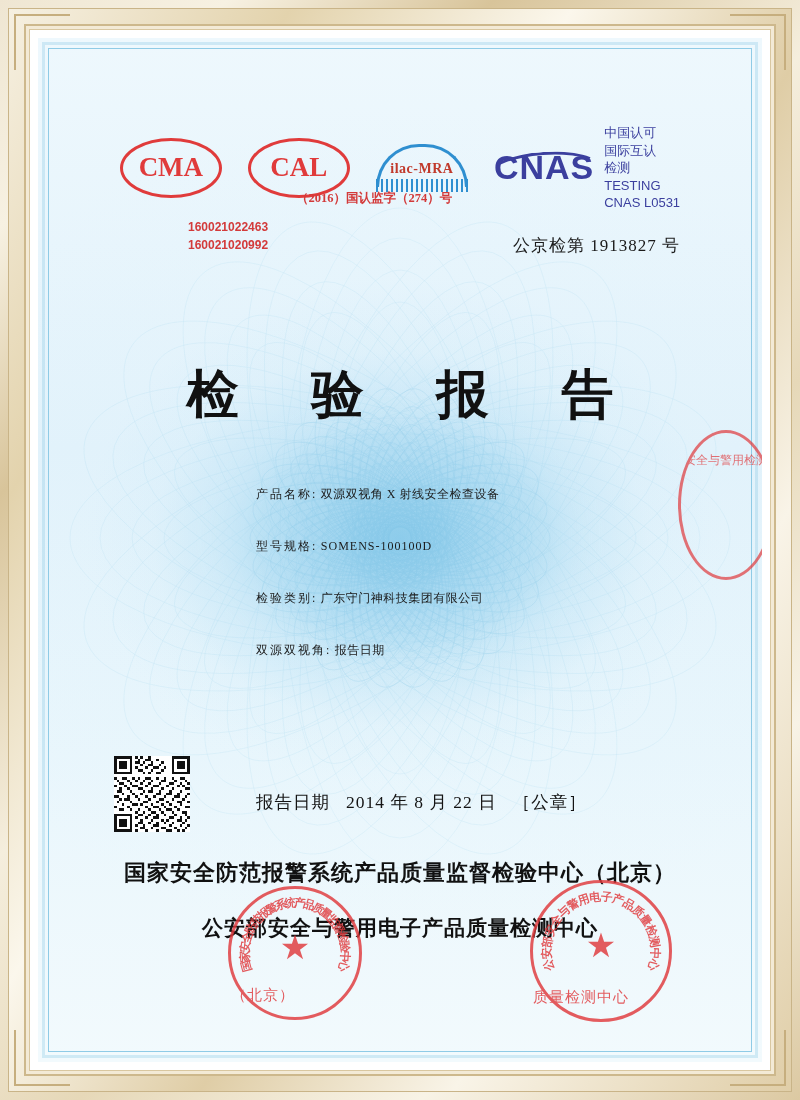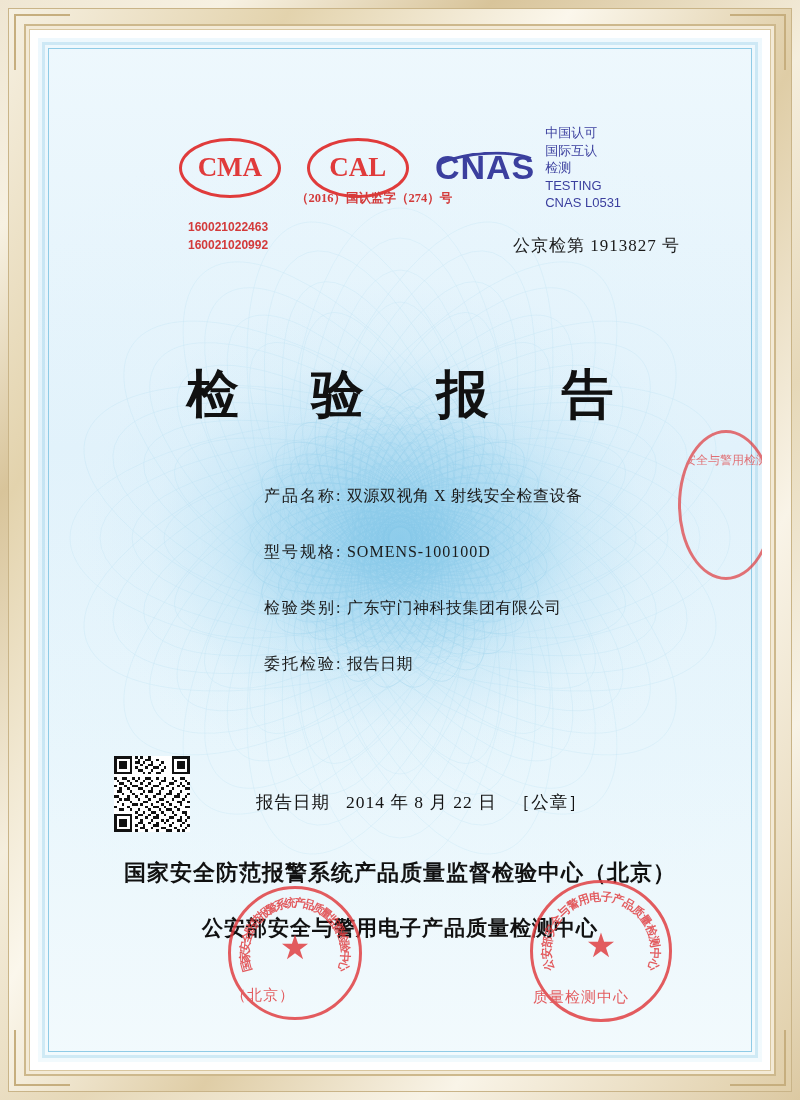--- a/index.html
+++ b/index.html
@@ -211,26 +211,25 @@
     font-family: "Liberation Serif", serif;
   }
 
   .fields {
     position: absolute;
     top: 448px;
     left: 218px;
     right: 80px;
   }
   .field {
-    font-size: 16px;
+    font-size: 12px;
     color: #1b1b1b;
     margin-bottom: 35px;
     letter-spacing: 0.5px;
     white-space: nowrap;
-    margin-left: 8px;
   }
   .field .label { letter-spacing: 2px; }
   .field .value { letter-spacing: 0.5px; }
   .field .value.mono { font-family: "Liberation Serif", serif; letter-spacing: 1px; }
 
   .date-line {
     position: absolute;
     top: 752px;
     left: 218px;
     font-size: 17.5px;
@@ -408,20 +407,25 @@
 
     <div class="content">
 
       <div class="logo-row">
         <div class="logo">
           <div class="logo-oval">CMA</div>
         </div>
         <div class="logo">
           <div class="logo-oval">CAL</div>
         </div>
+        <div class="ilac">
+          <div class="ilac-arc"></div>
+          <div class="ilac-label">ilac-MRA</div>
+          <div class="ilac-bars"></div>
+        </div>
         <div class="logo">
           <div class="cnas-wrap">
             <div class="cnas-swoosh"></div>
             <div class="cnas">CNAS</div>
           </div>
           <div class="cnas-side">中国认可
 国际互认
 检测
 TESTING
 CNAS L0531</div>
@@ -443,21 +447,21 @@
         </div>
         <div class="field">
           <span class="label">型号规格:</span>
           <span class="value mono">SOMENS-100100D</span>
         </div>
         <div class="field">
           <span class="label">检验类别:</span>
           <span class="value">广东守门神科技集团有限公司</span>
         </div>
         <div class="field">
-          <span class="label">委托检验:</span>
+          <span class="label">双源双视角:</span>
           <span class="value">报告日期</span>
         </div>
       </div>
 
       <svg class="qr" viewBox="0 0 29 29" shape-rendering="crispEdges">
         <rect width="29" height="29" fill="#ffffff"></rect>
         <g fill="#111111">
           <rect x="0" y="0" width="7" height="1"></rect>
             <rect x="0" y="6" width="7" height="1"></rect>
           <rect x="0" y="0" width="1" height="7"></rect>

